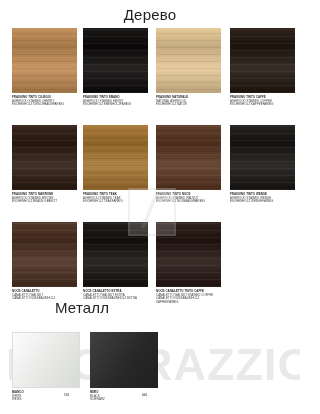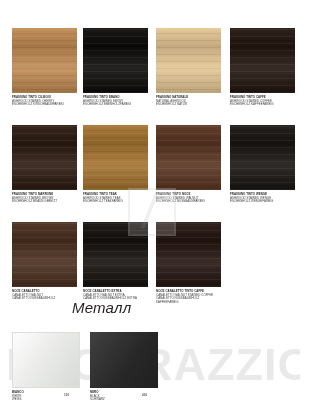--- a/index.html
+++ b/index.html
@@ -28,21 +28,21 @@
   .section-heading {
     position: absolute;
     font-size: 15px;
     font-weight: 400;
     letter-spacing: 0.2px;
     color: #231f20;
     white-space: nowrap;
     line-height: 1;
   }
   .heading-wood  { left: 0; right: 0; top: 7px; text-align: center; }
-  .heading-metal { left: 72px; top: 300px; text-align: left; font-style: italic; }
+  .heading-metal { left: 55px; top: 300px; text-align: left; }
 
   
   .swatch-grid {
     position: absolute;
     left: 12px;
     top: 28px;
     width: 278px;
   }
   .grid-row {
     display: block;
@@ -158,20 +158,21 @@
     width: 4px; height: 36px;
     background: #cfcfcf;
     transform: skewX(-22deg);
   }
 </style>
 </head>
 <body>
 
 <div class="page">
 
+  <div class="section-heading heading-wood">Дерево</div>
 
   <div class="swatch-grid">
 
     <div class="grid-row" style="height:97px;">
       <div class="cell" style="left:0px; top:0px;">
         <span class="chip" id="c0" style="background: rgb(192, 138, 82);">
             <span class="grain" style="background-image: repeating-linear-gradient(0deg, rgba(255, 255, 255, 0.055) 0px, rgba(255, 255, 255, 0.055) 1px, rgba(0, 0, 0, 0) 1px, rgba(0, 0, 0, 0) 3px, rgba(0, 0, 0, 0.075) 3px, rgba(0, 0, 0, 0.075) 4px, rgba(0, 0, 0, 0) 4px, rgba(0, 0, 0, 0) 7px), linear-gradient(0deg, rgba(0, 0, 0, 0.18), rgba(255, 255, 255, 0.1) 38%, rgba(0, 0, 0, 0.14) 72%, rgba(255, 255, 255, 0.06));"></span>
           </span>
         <div class="caption">
           <span class="cap-it">FRASSINO TINTO CILIEGIO</span>

